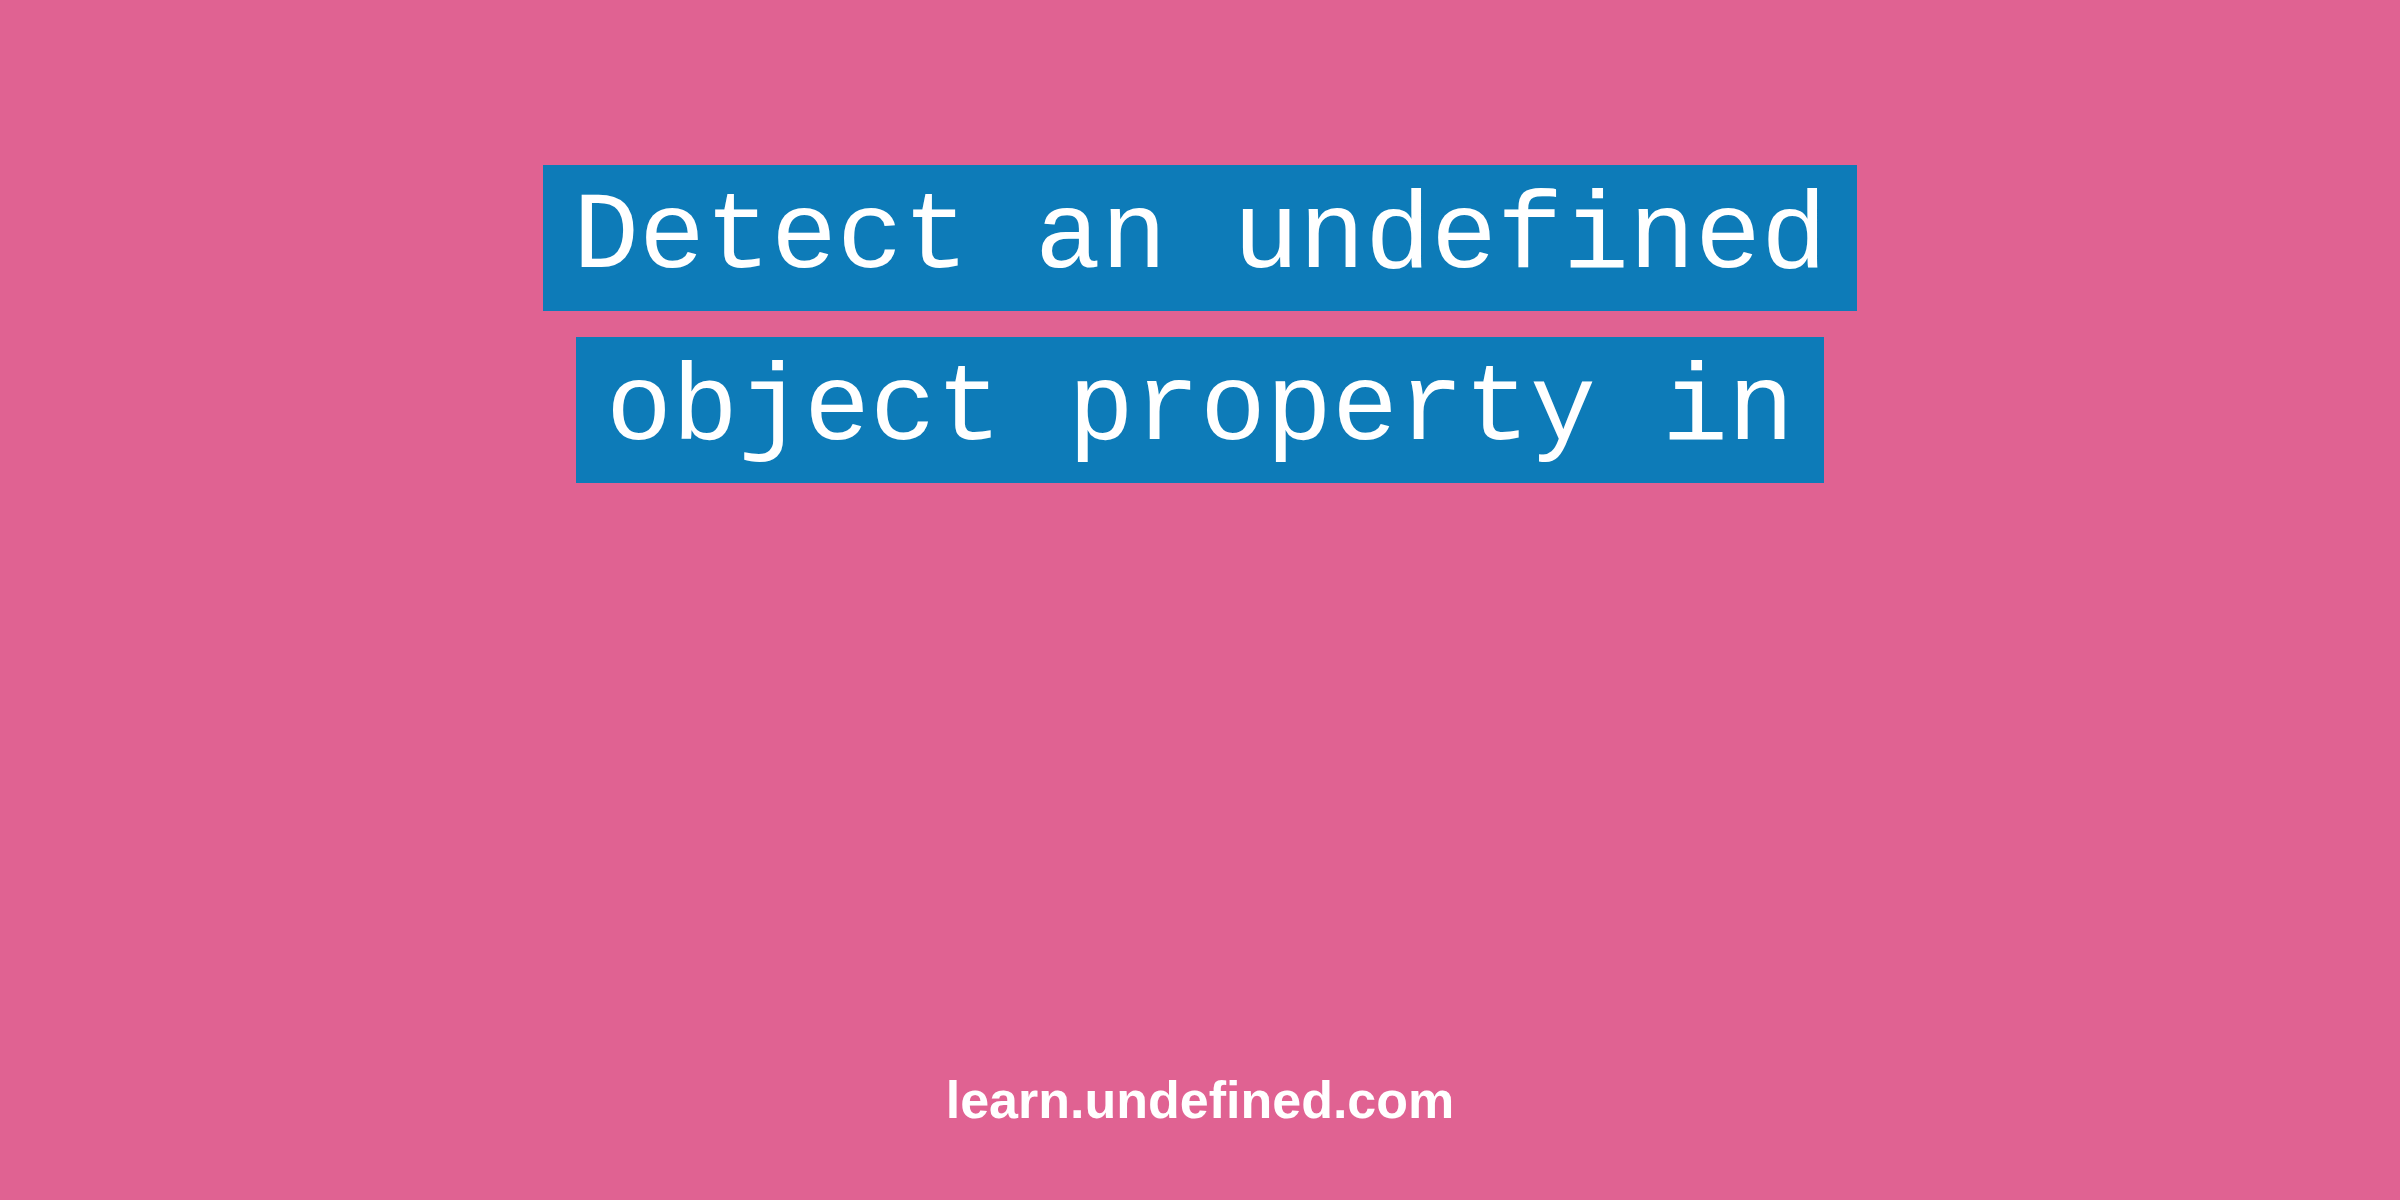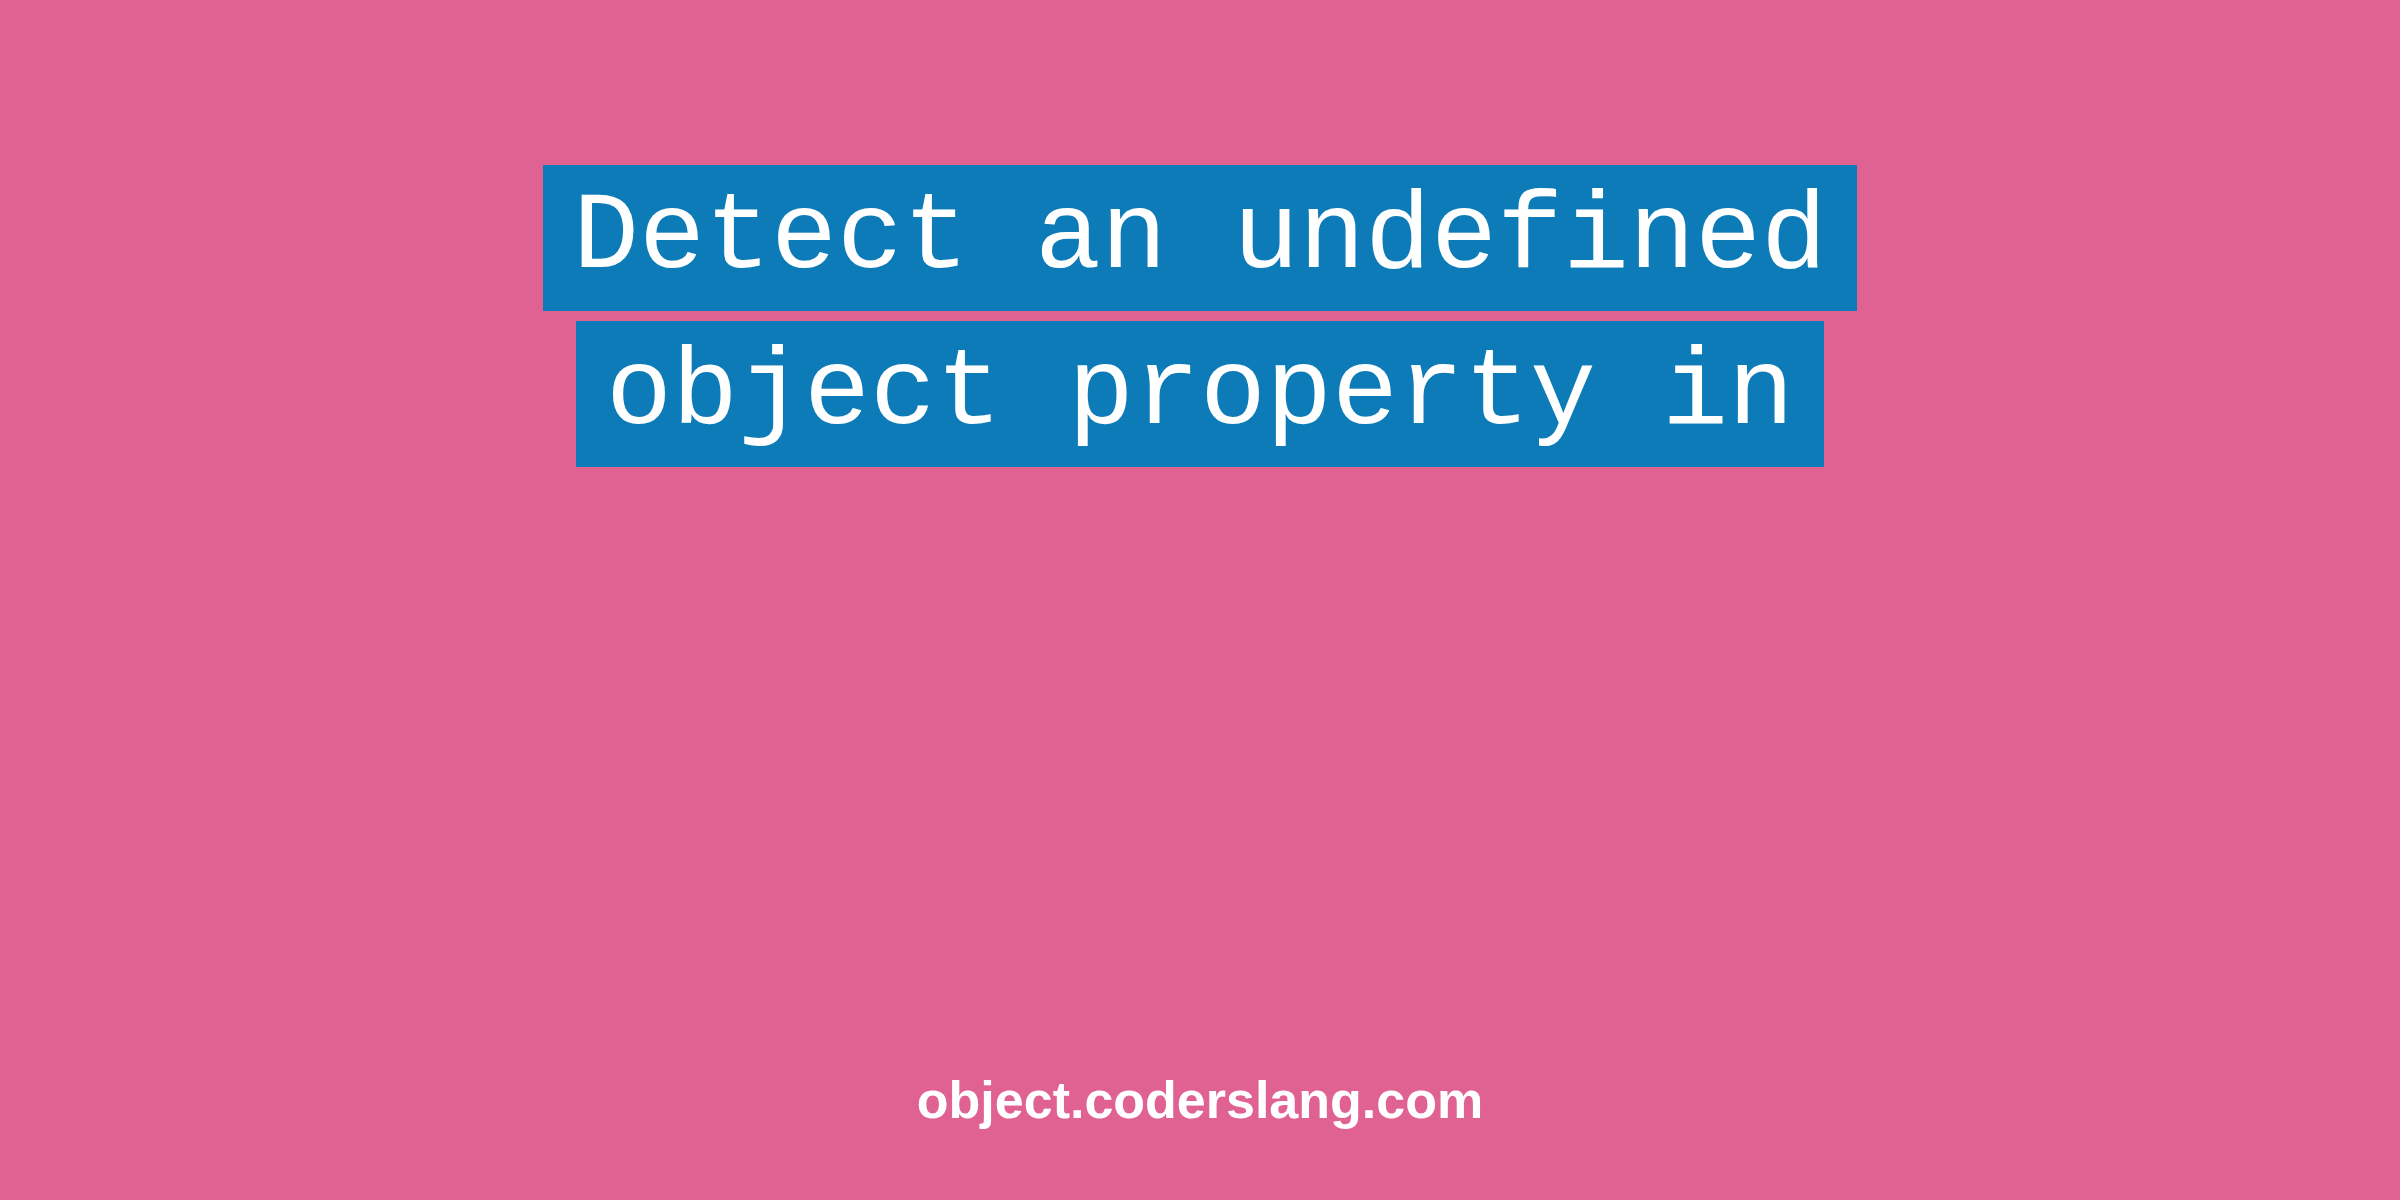--- a/index.html
+++ b/index.html
@@ -15,21 +15,21 @@
       flex-direction: column;
       align-items: center;
       justify-content: space-between;
       padding-top: 165px;
       padding-bottom: 70px;
     }
     .title-container {
       display: flex;
       flex-direction: column;
       align-items: center;
-      gap: 10px;
+      gap: 26px;
     }
     .title-line {
       background-color: #0d7bb8;
       color: #ffffff;
       font-family: 'Courier New', Courier, monospace;
       font-size: 110px;
       font-weight: 500;
       padding: 18px 30px;
       line-height: 1;
       letter-spacing: 0px;
@@ -43,13 +43,13 @@
     }
   </style>
 </head>
 <body>
 
 <div class="title-container">
   <div class="title-line">Detect an undefined</div>
   <div class="title-line">object property in</div>
 </div>
 
-<div class="footer">object.coderslang.com</div>
+<div class="footer">learn.undefined.com</div>
 
 </body></html>

